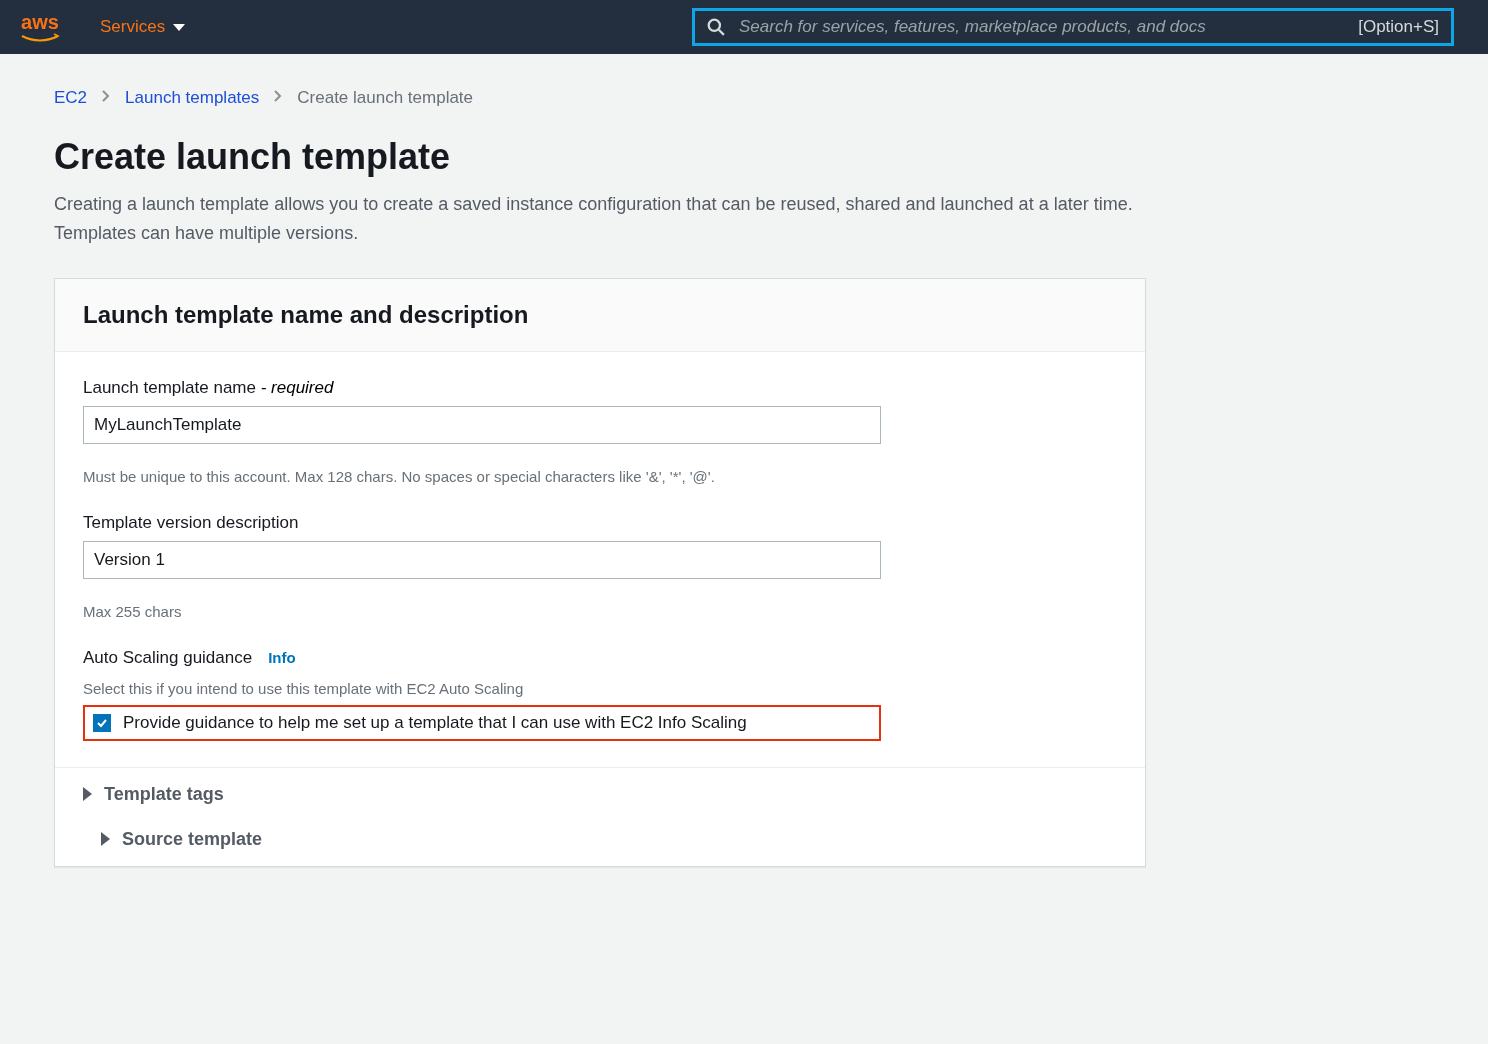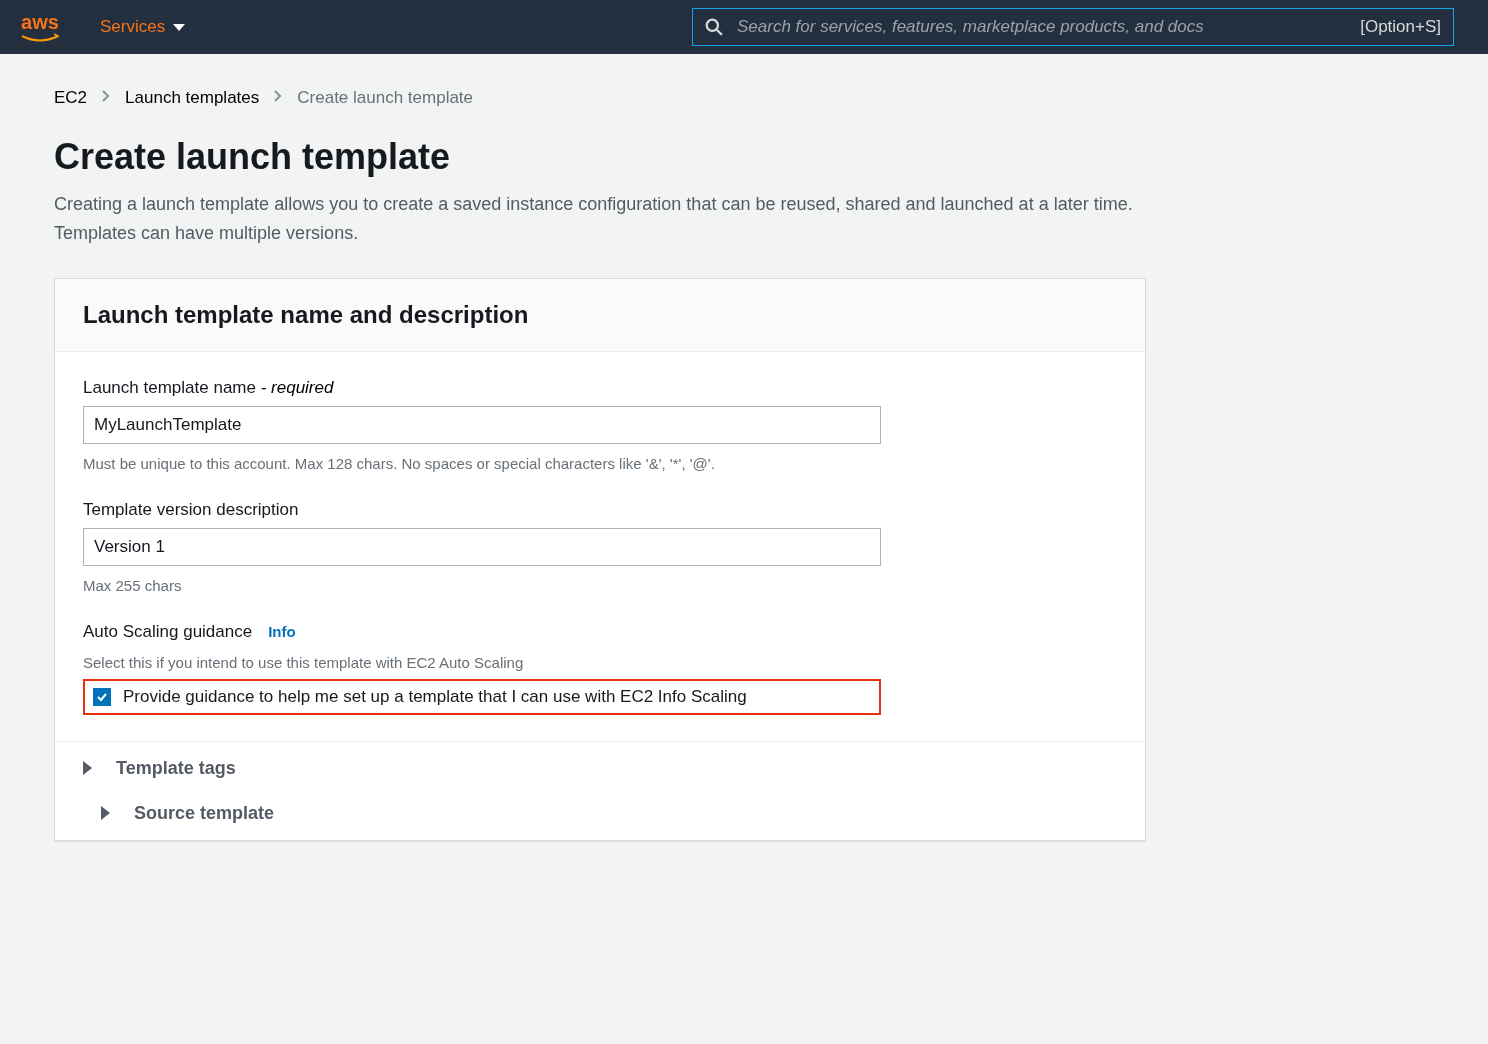--- a/index.html
+++ b/index.html
@@ -42,21 +42,21 @@
   .services-btn .tri {
     width: 0; height: 0;
     border-left: 6px solid transparent;
     border-right: 6px solid transparent;
     border-top: 7px solid #fff;
   }
   .searchbar {
     flex: 0 0 auto;
     width: 762px;
     margin-left: auto;
-    border: 1px solid #0ea5e9;
+    border: 3px solid #0ea5e9;
     background: #232f3e;
     height: 38px;
     display: flex;
     align-items: center;
     padding: 0 12px;
     gap: 14px;
     margin-right: 14px;
   }
   .searchbar input {
     flex: 1;
@@ -74,21 +74,21 @@
     max-width: 1200px;
     padding: 34px 54px 60px 54px;
   }
   .breadcrumbs {
     display: flex;
     align-items: center;
     gap: 14px;
     font-size: 17px;
     margin-bottom: 28px;
   }
-  .breadcrumbs a { color: #000000; text-decoration: none; cursor: pointer; }
+  .breadcrumbs a { color: #1d4ed8; text-decoration: none; cursor: pointer; }
   .breadcrumbs .sep { color: #879196; }
   .breadcrumbs .current { color: #687078; }
   .page-title {
     font-size: 36px;
     font-weight: 600;
     color: #16191f;
     margin-bottom: 12px;
   }
   .page-desc {
     font-size: 18px;
@@ -130,21 +130,21 @@
     max-width: 100%;
     border: 1px solid #aab7b8;
     padding: 8px 10px;
     font-size: 17px;
     color: #16191f;
     font-family: inherit;
   }
   .form-hint {
     font-size: 15px;
     color: #687078;
-    margin-top: 11px;
+    margin-top: 24px;
   }
   .asg-row {
     display: flex;
     align-items: center;
     gap: 16px;
     font-size: 17px;
   }
   .asg-row .info-link {
     color: #0073bb;
     font-weight: 700;
@@ -167,21 +167,21 @@
     display: flex; align-items: center; justify-content: center;
     flex-shrink: 0;
     cursor: pointer;
   }
   .checkbox-label { font-size: 17px; color: #16191f; }
   .divider { border-top: 1px solid #eaeded; }
   .expandable {
     padding: 16px 28px;
     display: flex;
     align-items: center;
-    gap: 24px;
+    gap: 12px;
     cursor: pointer;
   }
   .expandable .tri-r {
     width: 0; height: 0;
     border-top: 7px solid transparent;
     border-bottom: 7px solid transparent;
     border-left: 9px solid #545b64;
   }
   .expandable .label {
     font-size: 18px;

